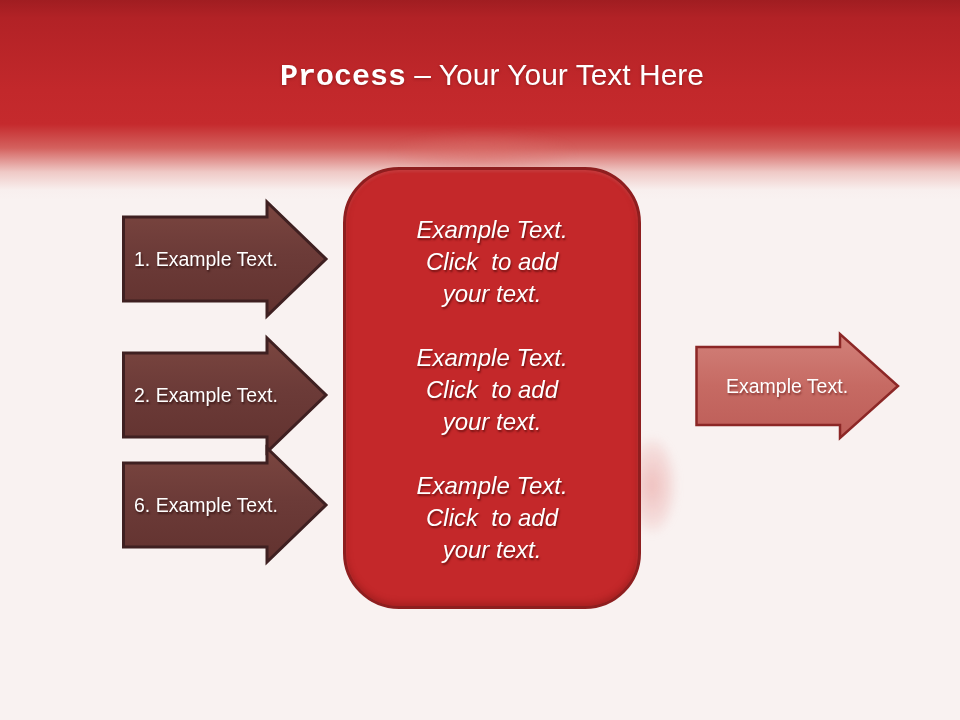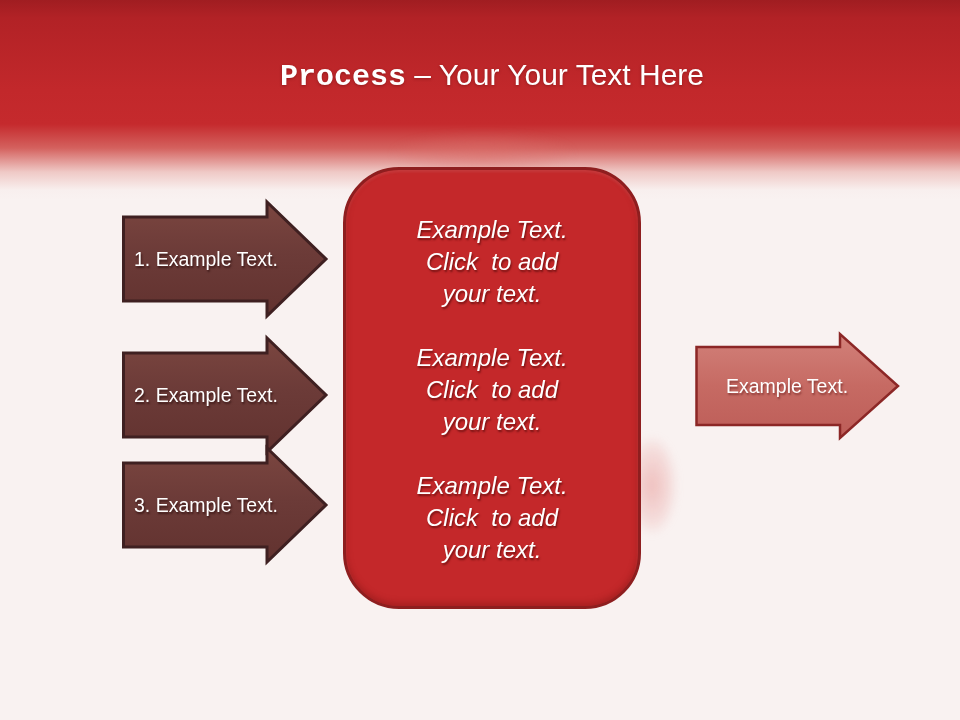--- a/index.html
+++ b/index.html
@@ -139,21 +139,21 @@
     <svg viewBox="0 0 206 118">
       <polygon points="1.5,17 145,17 145,2 204,59 145,116 145,101 1.5,101"></polygon>
     </svg>
     <div class="arrow-label">2. Example Text.</div>
   </div>
 
   <div class="arrow dark-arrow arrow-3">
     <svg viewBox="0 0 206 118">
       <polygon points="1.5,17 145,17 145,2 204,59 145,116 145,101 1.5,101"></polygon>
     </svg>
-    <div class="arrow-label">3. Example Text.</div>
+    <div class="arrow-label">6. Example Text.</div>
   </div>
 
   <div class="center-box">
     <div class="box-block">
       <div class="box-line">Example Text.</div>
       <div class="box-line">Click  to add</div>
       <div class="box-line">your text.</div>
     </div>
     <div class="box-block">
       <div class="box-line">Example Text.</div>

